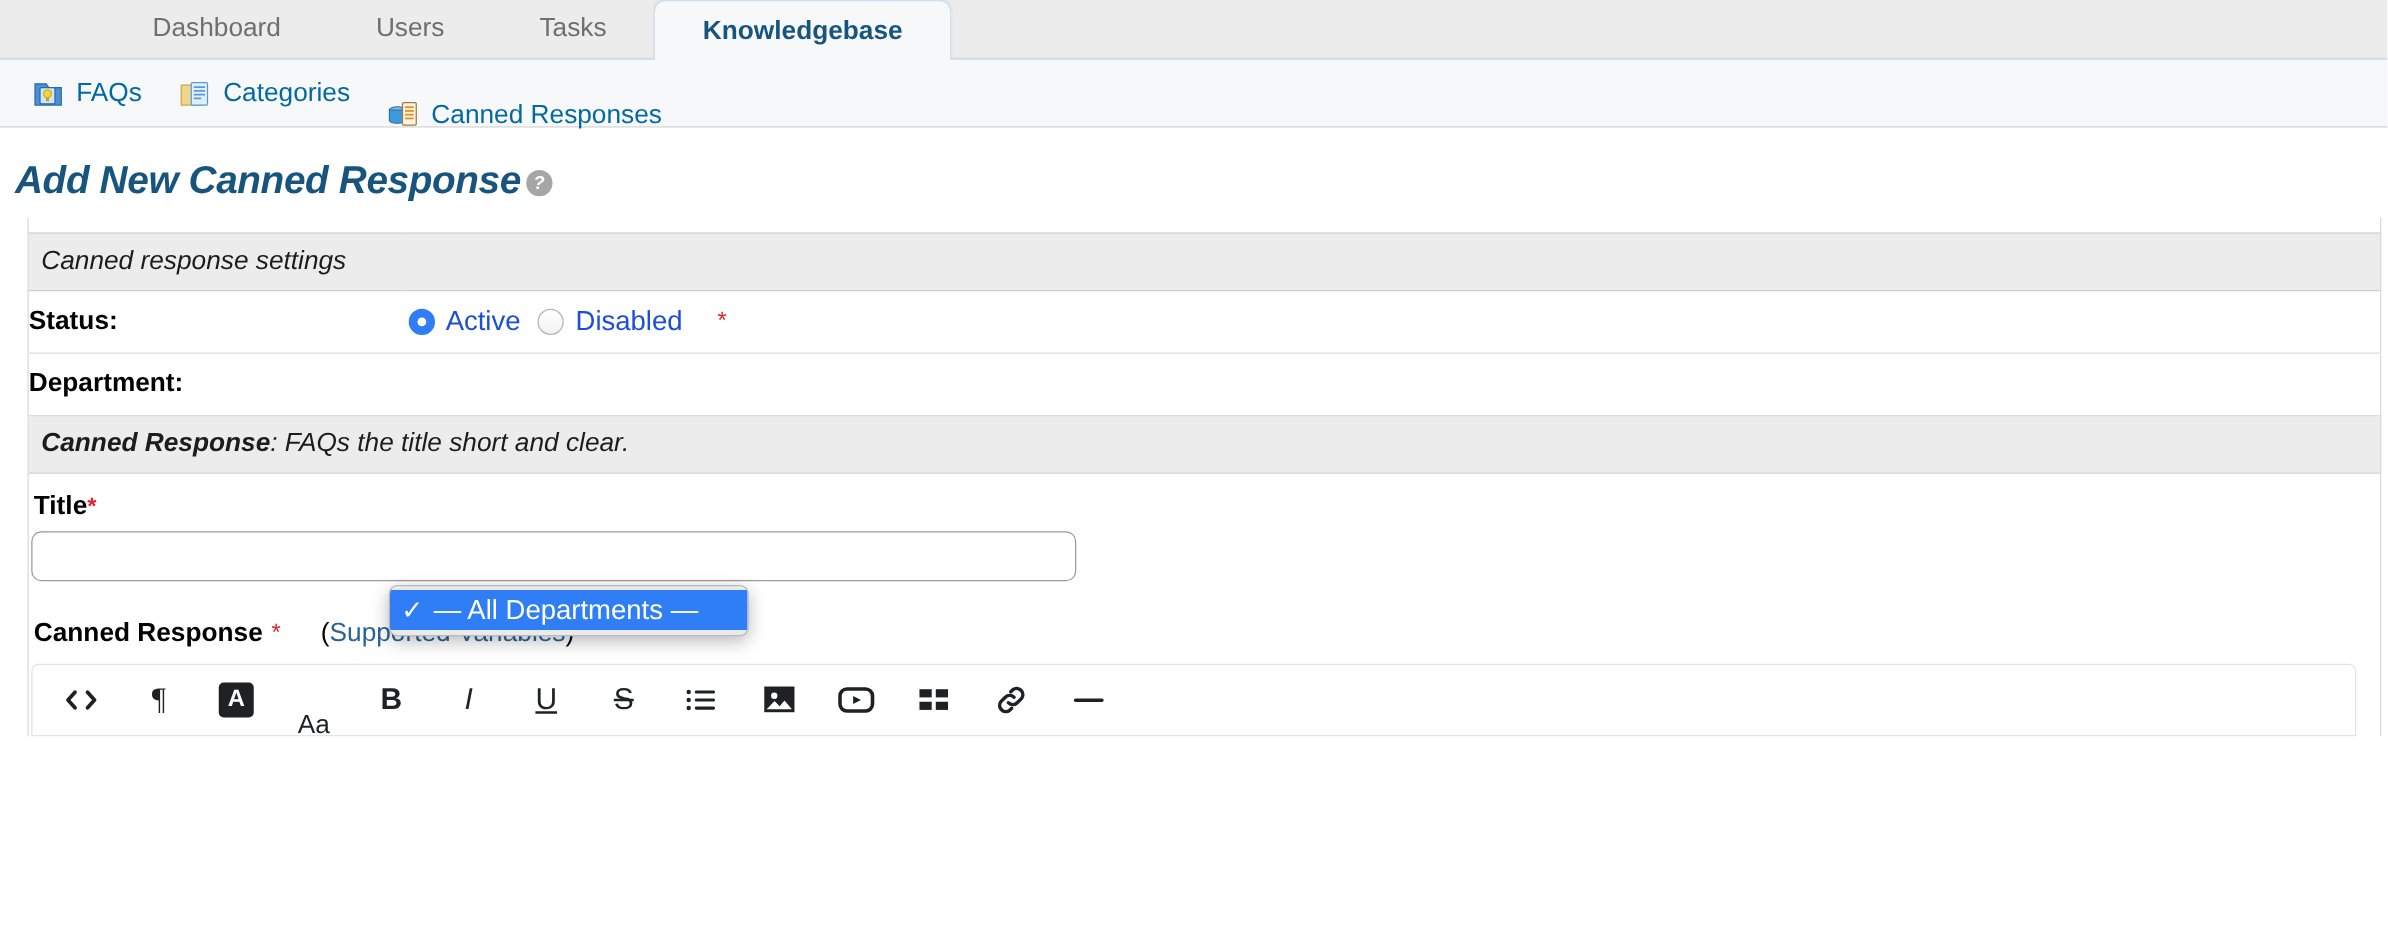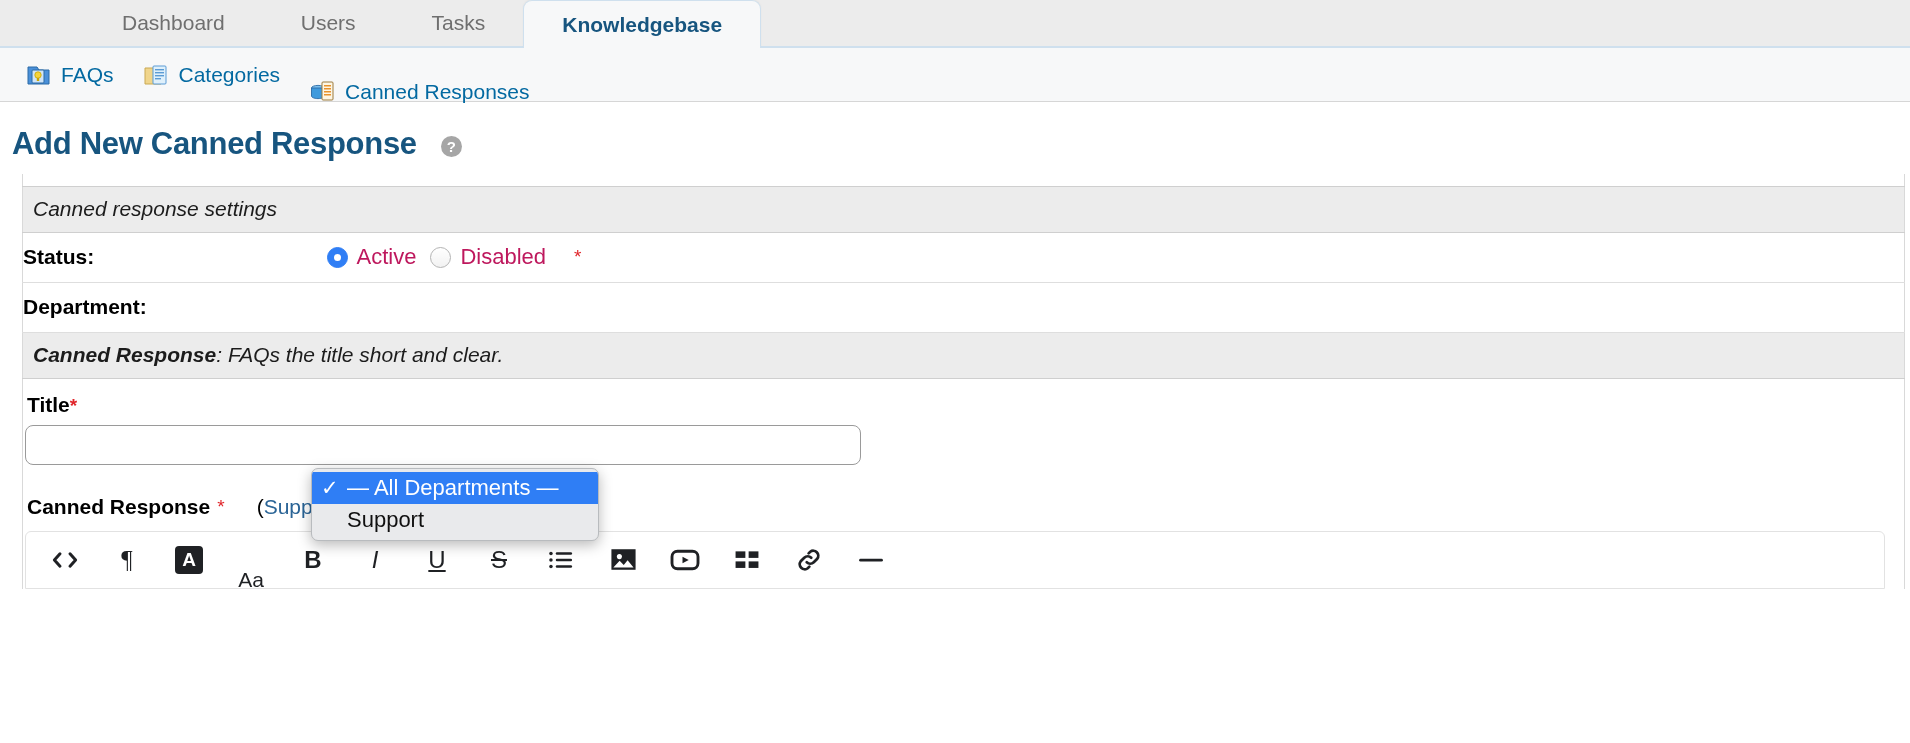--- a/index.html
+++ b/index.html
@@ -68,21 +68,22 @@
     white-space: nowrap;
   }
   .subnav-item.current { font-weight: normal; margin-top: 35px; }
   .nav-ico { width: 26px; height: 26px; flex: none; display:block; }
 
   
   .page-head {
     padding: 24px 0 12px 12px;
     display: flex;
     align-items: center;
-    gap: 24px;
+    gap: 4px;
+    font-style: italic;
   }
   .page-title {
     font-size: 31px;
     font-weight: bold;
     color: #17557f;
     letter-spacing: -0.3px;
   }
   .help-badge {
     width: 21px; height: 21px; border-radius: 50%;
     background: #a6a6a6; color: #ffffff;
@@ -143,21 +144,21 @@
   }
   .radio.on {
     background: #2f7ef5;
     border-color: #2f7ef5;
   }
   .radio.on::after {
     content: "";
     width: 7px; height: 7px; border-radius: 50%;
     background: #ffffff;
   }
-  .radio-label { font-size: 22px; color: #be185d; }
+  .radio-label { font-size: 22px; color: #1d4ed8; }
   .star-after { color: #e0262b; margin-left: 14px; font-size: 19px; }
 
   
   .select-popup {
     position: absolute;
     left: 311px;
     top: 294px;
     width: 288px;
     background: #e9eaec;
     border: 1px solid #b8bbbe;
@@ -452,18 +453,14 @@
         </td>
       </tr>
     </tbody>
   </table>
 
   <div class="select-popup">
     <div class="opt sel">
       <span class="tick">✓</span>
       <span>— All Departments —</span>
     </div>
-    <div class="opt">
-      <span class="tick"></span>
-      <span>Support</span>
-    </div>
   </div>
 </div>
 
 </body></html>

